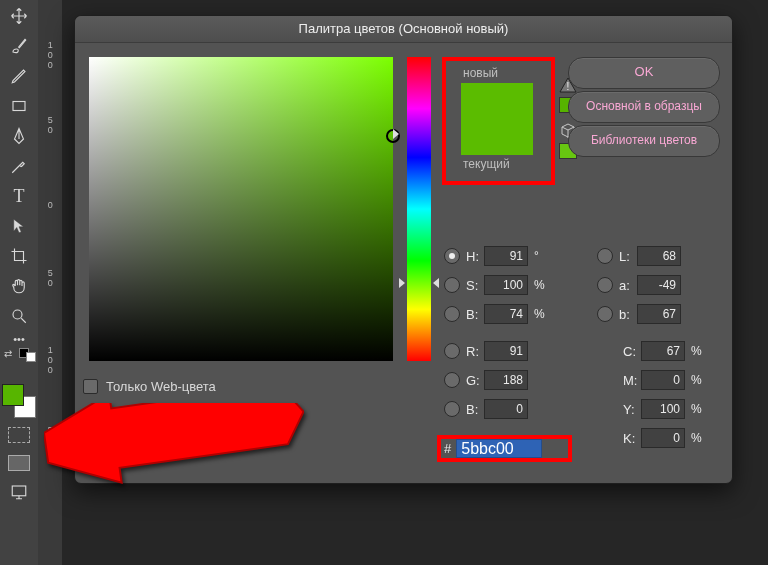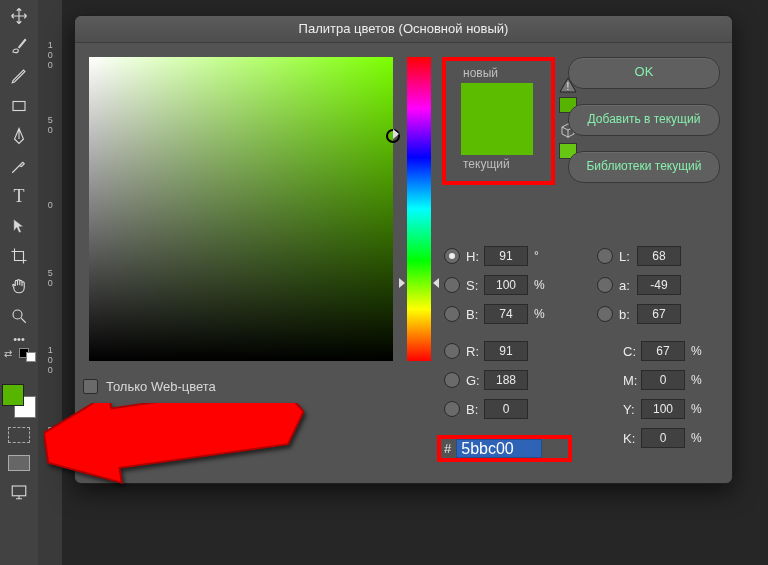--- a/index.html
+++ b/index.html
@@ -40,29 +40,29 @@
   .hue .tri.r{right:-8px}
   
   .preview-wrap{position:absolute;left:367px;top:14px;width:113px;height:128px;border:4px solid red;box-sizing:border-box;padding:3px 15px;background:#535353}
   .preview-wrap .lbl{color:#bfbfbf;font-size:12px;margin:2px 0 3px 2px}
   .preview-wrap .sw{width:72px;height:36px;background:#5bbc00}
   .warn-col{position:absolute;left:484px;top:34px;width:22px}
   .warn-col .wicn{width:18px;height:16px;display:flex;align-items:center;justify-content:center;margin-bottom:4px}
   .warn-col .wbox{width:16px;height:14px;border:1px solid #333;margin-bottom:10px}
   
   .rbtns{position:absolute;right:14px;top:14px;width:150px}
-  .btn{display:block;width:150px;height:30px;margin-bottom:15px;background:#5f5f5f;border:1px solid #383838;border-radius:15px;color:#86efac;font-size:13px;text-align:center;line-height:28px;cursor:pointer;box-shadow:inset 0 1px 0 rgba(255,255,255,.08)}
+  .btn{display:block;width:150px;height:30px;margin-bottom:2px;background:#5f5f5f;border:1px solid #383838;border-radius:15px;color:#f9a8d4;font-size:13px;text-align:center;line-height:28px;cursor:pointer;box-shadow:inset 0 1px 0 rgba(255,255,255,.08)}
   
   .grp{position:absolute}
   .row{display:flex;align-items:center;height:26px;margin-bottom:3px}
   .radio{width:14px;height:14px;border:1px solid #2b2b2b;border-radius:50%;background:#6a6a6a;margin-right:6px;display:flex;align-items:center;justify-content:center}
   .radio.on::after{content:"";width:6px;height:6px;background:#eee;border-radius:50%}
   .nolabel{width:20px;margin-right:6px}
   .row .lab{width:18px;color:#eaeaea;font-size:13px}
-  .num{width:44px;height:20px;background:#414141;border:1px solid #2a2a2a;color:#eaeaea;font-size:12px;padding:0 4px;text-align:center;box-sizing:border-box}
+  .num{width:44px;height:20px;background:#414141;border:1px solid #2a2a2a;color:#eaeaea;font-size:12px;padding:0 4px;text-align:right;box-sizing:border-box}
   .unit{width:14px;margin-left:6px;color:#eaeaea;font-size:12px}
   
   .hexwrap{position:absolute;left:362px;top:392px;width:135px;height:27px;border:4px solid red;box-sizing:border-box;display:flex;align-items:center;padding:0 3px}
   .hexwrap .hash{color:#eaeaea;margin-right:5px}
   .hexwrap input{width:86px;height:19px;background:#2e63b5;border:1px solid #244d8d;color:#fff;font-size:16px;padding:0 4px;box-sizing:border-box}
   
   .webonly{position:absolute;left:8px;top:336px;display:flex;align-items:flex-end;color:#d9d9d9;font-size:13px}
   .chk{width:13px;height:13px;border:1px solid #2b2b2b;background:#6a6a6a;margin-right:8px;border-radius:2px}
   
   .arrow{position:absolute;left:44px;top:403px;pointer-events:none}
@@ -201,22 +201,22 @@
         <div class="wicn">
             <svg width="18" height="18" viewBox="0 0 18 18">
               <path d="M9 2l6 3v7l-6 3-6-3V5z M3 5l6 3 6-3 M9 8v8" fill="none" stroke="#c8c8c8"></path>
             </svg>
           </div>
         <div class="wbox" style="background:#67c611"></div>
       </div>
 
       <div class="rbtns">
         <div class="btn">OK</div>
-        <div class="btn" style="font-size:12px">Добавить в текущий</div>
-        <div class="btn" style="font-size:12px">Библиотеки текущий</div>
+        <div class="btn" style="font-size:12px">Основной в образцы</div>
+        <div class="btn" style="font-size:12px">Библиотеки цветов</div>
       </div>
 
       <div class="grp" style="left:369px;top:200px">
         <div class="row">
             <div class="radio on"></div>
             <span class="lab">H:</span>
             <input class="num" value="91" style="">
             <span class="unit">°</span>
           </div>
         <div class="row">

